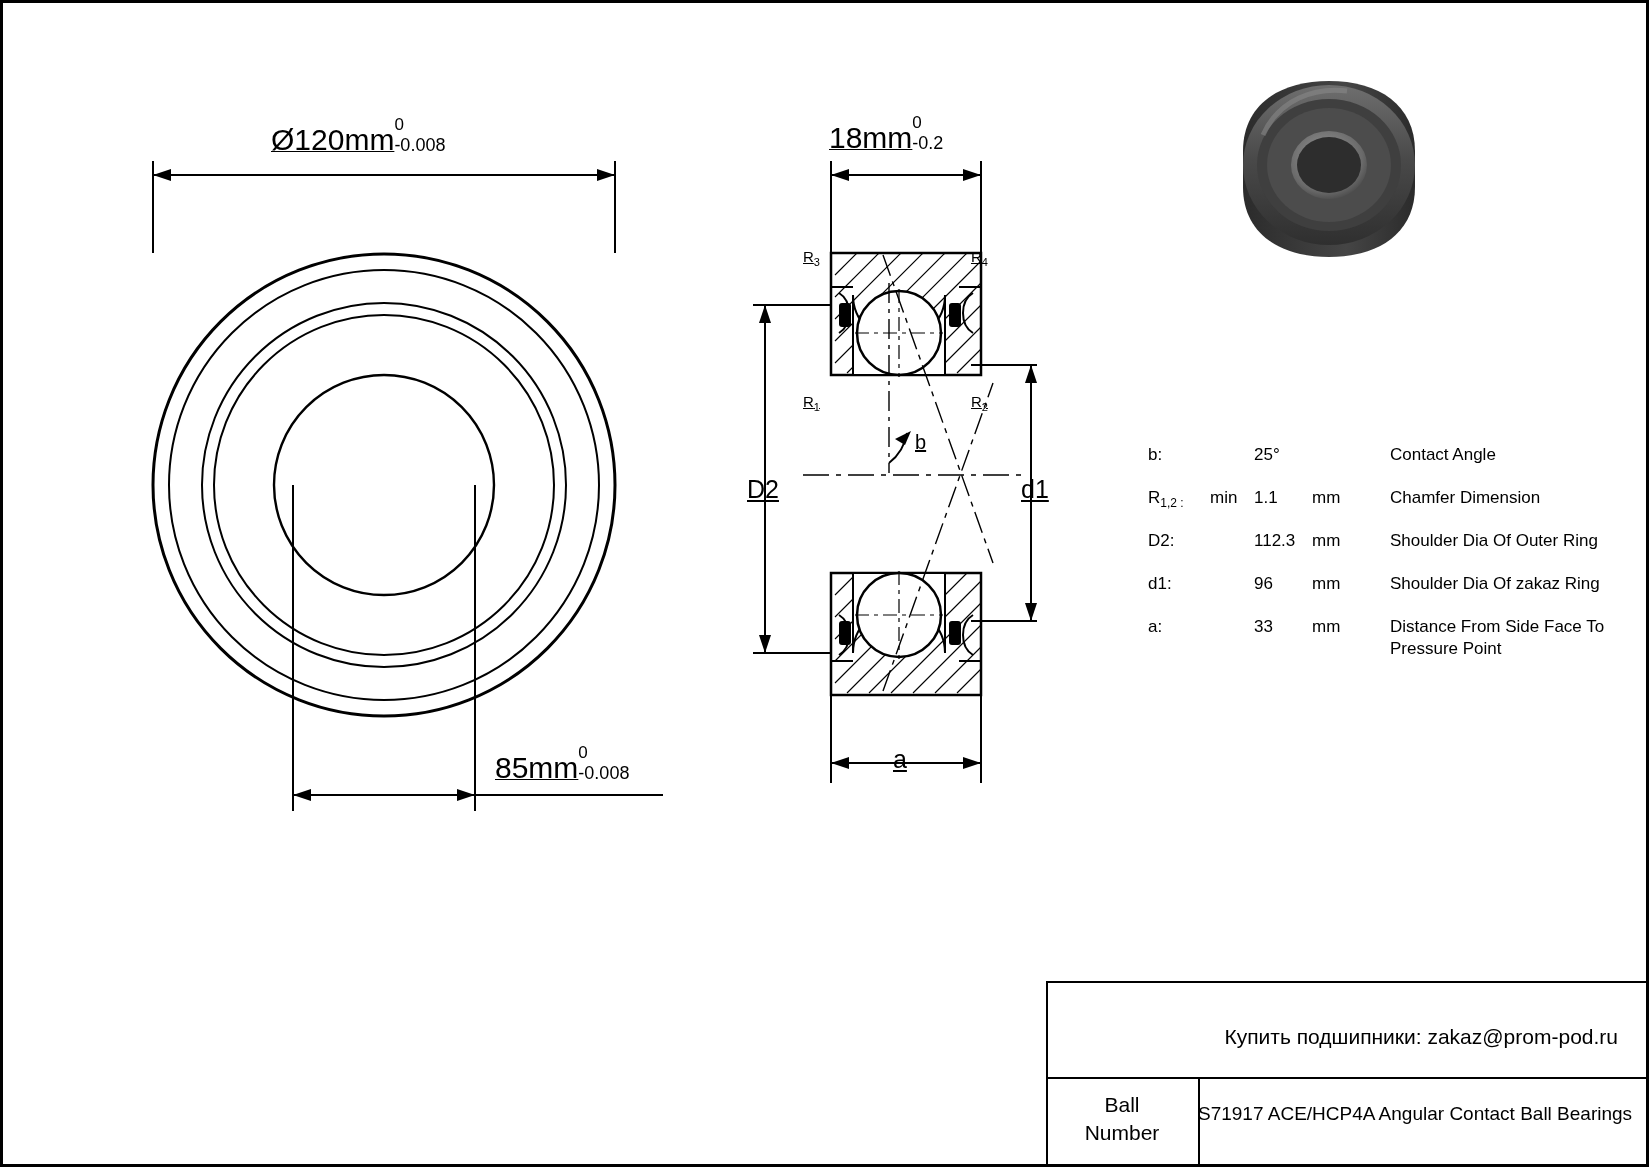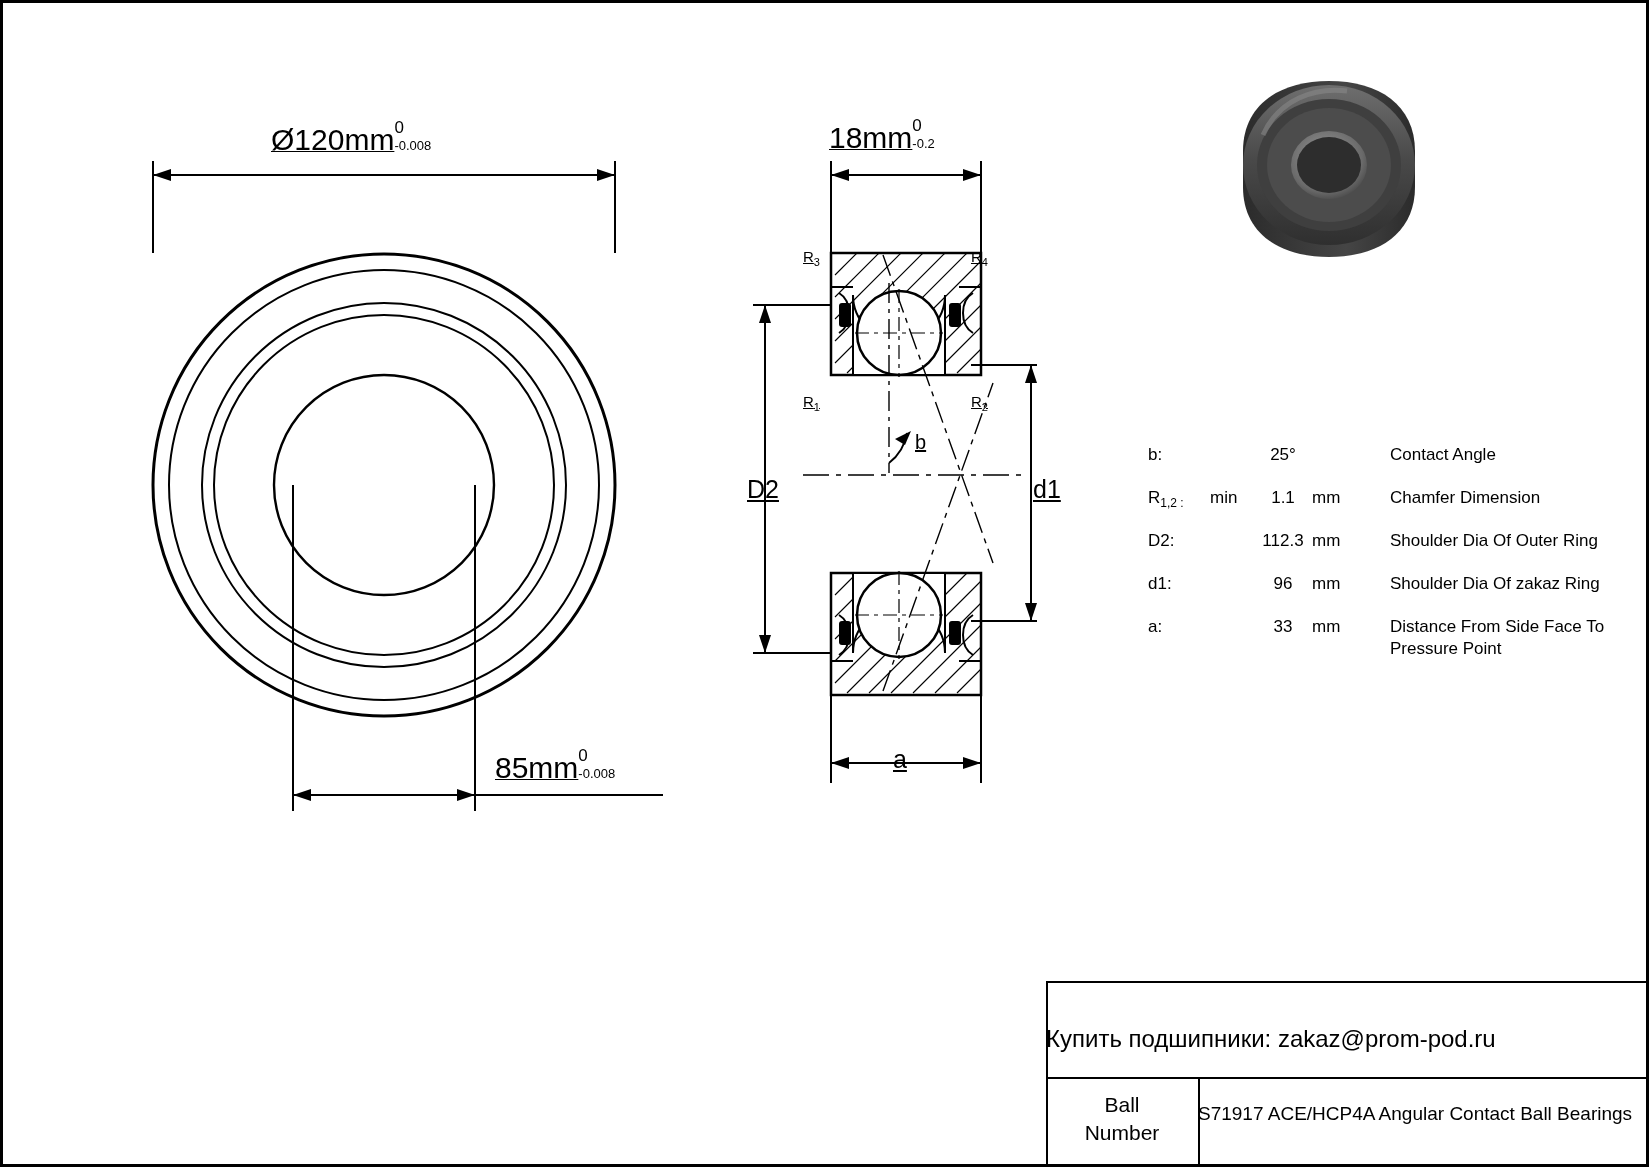--- a/index.html
+++ b/index.html
@@ -20,21 +20,21 @@
     border: 3px solid #000;
     box-sizing: border-box;
   }
   .abs { position: absolute; }
   svg { display: block; }
   .txt { position: absolute; white-space: nowrap; text-decoration: underline; }
 
   
   .dim-main { font-size: 30px; }
   .dim-sup { font-size: 17px; }
-  .dim-sub { font-size: 13px; }
+  .dim-sub { font-size: 18px; }
 
   .axis-label { font-size: 25px; }
   .corner-label { font-size: 15px; }
   .corner-sub { font-size: 11px; }
 
   
   .spec-table {
     position: absolute;
     left: 1145px;
     top: 432px;
@@ -42,21 +42,21 @@
     font-size: 17px;
     border-collapse: collapse;
   }
   .spec-table td {
     padding: 9px 0 9px 0;
     vertical-align: top;
     line-height: 1.3;
   }
   .spec-sym { width: 62px; }
   .spec-min { width: 44px; text-align: left; }
-  .spec-val { width: 58px; text-align: center; }
+  .spec-val { width: 58px; }
   .spec-unit { width: 78px; text-align: left; }
   .spec-desc { text-align: left; margin-left: 40px; }
 
   
   .title-block {
     position: absolute;
     left: 1043px;
     top: 978px;
     width: 600px;
     height: 183px;
@@ -75,22 +75,22 @@
     position: absolute;
     left: 1195px;
     top: 1100px;
     font-size: 19px;
   }
   .email-wrap {
     position: absolute;
     left: 1043px;
     top: 1022px;
     width: 572px;
-    text-align: left;
-    font-size: 24px;
+    text-align: right;
+    font-size: 21px;
   }
 </style>
 </head>
 <body>
 
 <div id="page">
 
   <div class="abs" style="left:120px; top:140px;">
     <svg width="560" height="680" viewBox="0 0 560 680">
 
@@ -255,21 +255,21 @@
   <div class="txt" style="left:826px; top:118px;">
     <span class="dim-main">18mm</span><span style="display:inline-block; vertical-align:middle; line-height:1;"><span class="dim-sup" style="display:block; position:relative; top:-12px;">0</span><span class="dim-sub" style="display:block; position:relative; top:-9px;">-0.2</span></span>
   </div>
 
   <div class="txt corner-label" style="left:800px; top:245px;"><span>R</span><sub class="corner-sub">3</sub></div>
   <div class="txt corner-label" style="left:968px; top:245px;"><span>R</span><sub class="corner-sub">4</sub></div>
   <div class="txt corner-label" style="left:800px; top:390px;"><span>R</span><sub class="corner-sub">1</sub></div>
   <div class="txt corner-label" style="left:968px; top:390px;"><span>R</span><sub class="corner-sub">2</sub></div>
 
   <div class="txt axis-label" style="left:744px; top:472px;">D2</div>
-  <div class="txt axis-label" style="left:1018px; top:472px;margin-left:12px;">d1</div>
+  <div class="txt axis-label" style="left:1018px; top:472px;">d1</div>
   <div class="txt axis-label" style="left:890px; top:742px;">a</div>
   <div class="txt" style="left:912px; top:428px; font-size:20px;">b</div>
 
   <div class="abs" style="left:1216px; top:62px;">
     <svg width="220" height="220" viewBox="0 0 220 220">
       <defs>
         <linearGradient id="gOuter" x1="0" y1="0" x2="0" y2="1">
           <stop offset="0%" stop-color="#6e6e6e"></stop>
           <stop offset="45%" stop-color="#4a4a4a"></stop>
           <stop offset="100%" stop-color="#2f2f2f"></stop>

